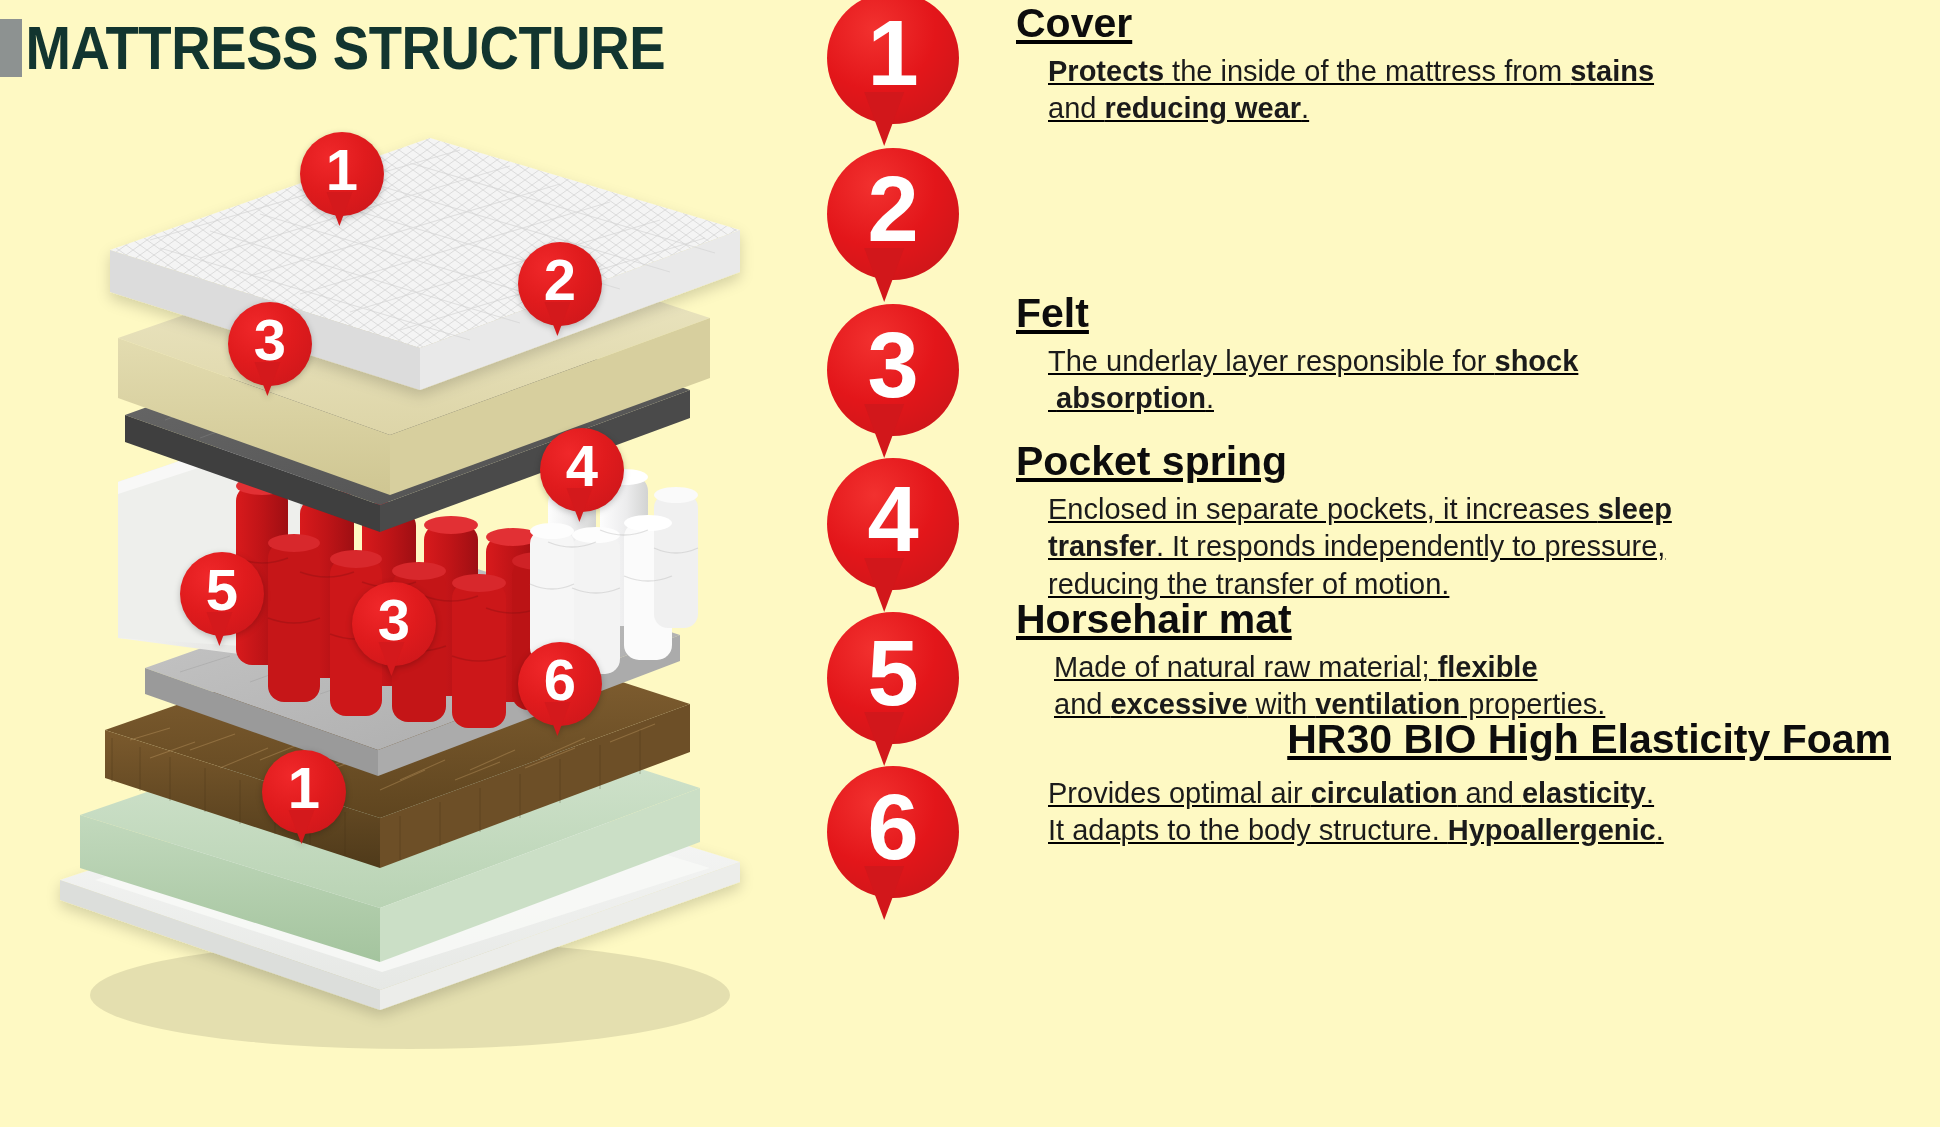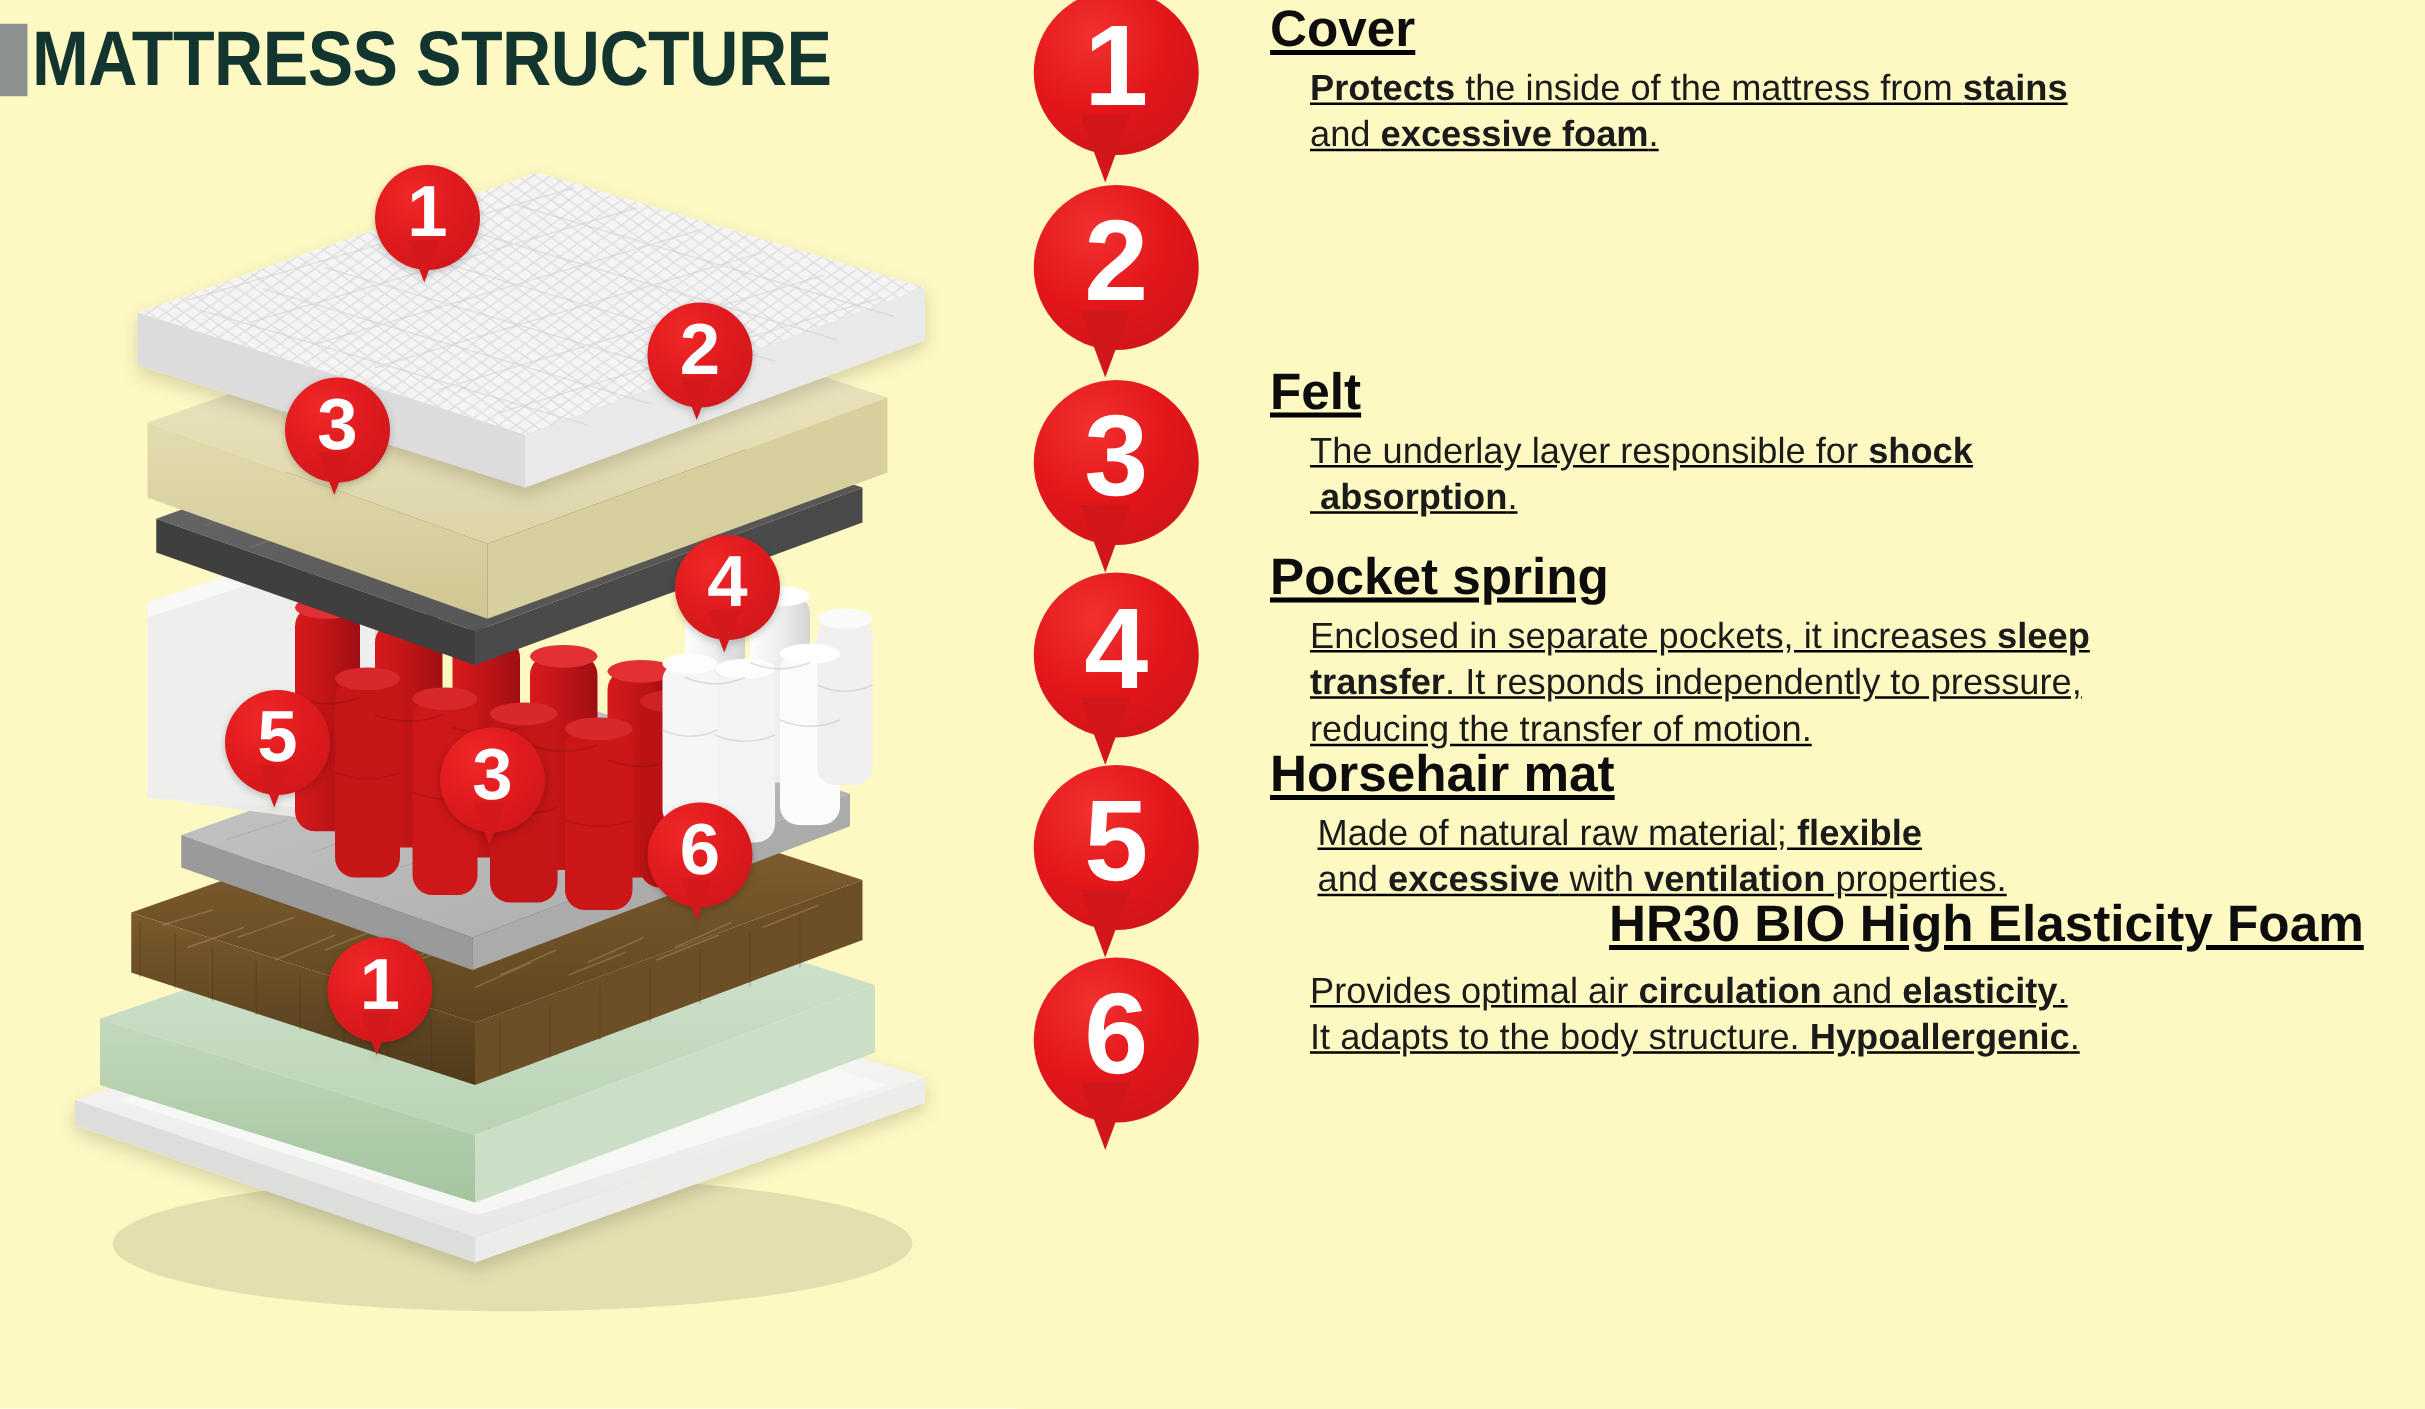--- a/index.html
+++ b/index.html
@@ -372,21 +372,21 @@
     <div class="rail-pin" style="top:766px;">
       <span>6</span>
     </div>
   </div>
 
   <div id="text-col">
 
     <div class="entry" style="top:2px;">
       <h2>Cover</h2>
       <p>
-        <b>Protects</b> the inside of the mattress from <b>stains</b><br>and <b>excessive foam</b>.
+        <b>Protects</b> the inside of the mattress from <b>stains</b><br>and <b>reducing wear</b>.
       </p>
     </div>
 
 
     <div class="entry" style="top:292px;">
       <h2>Felt</h2>
       <p>
         The underlay layer responsible for <b>shock</b><br>&nbsp;<b>absorption</b>.
       </p>
     </div>

